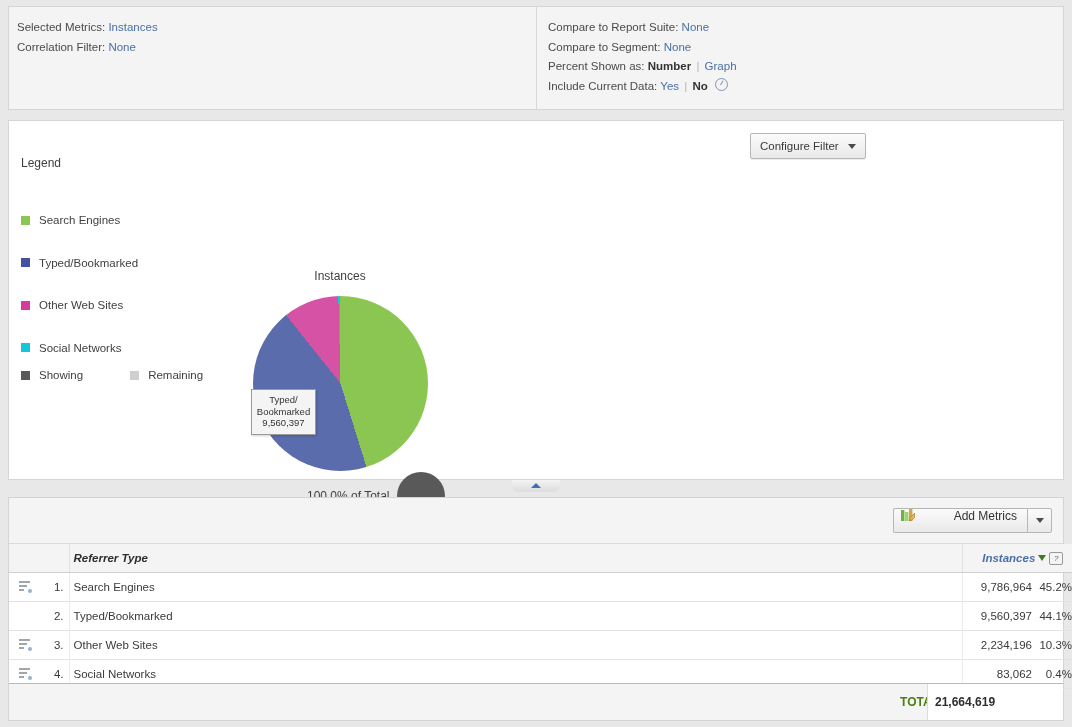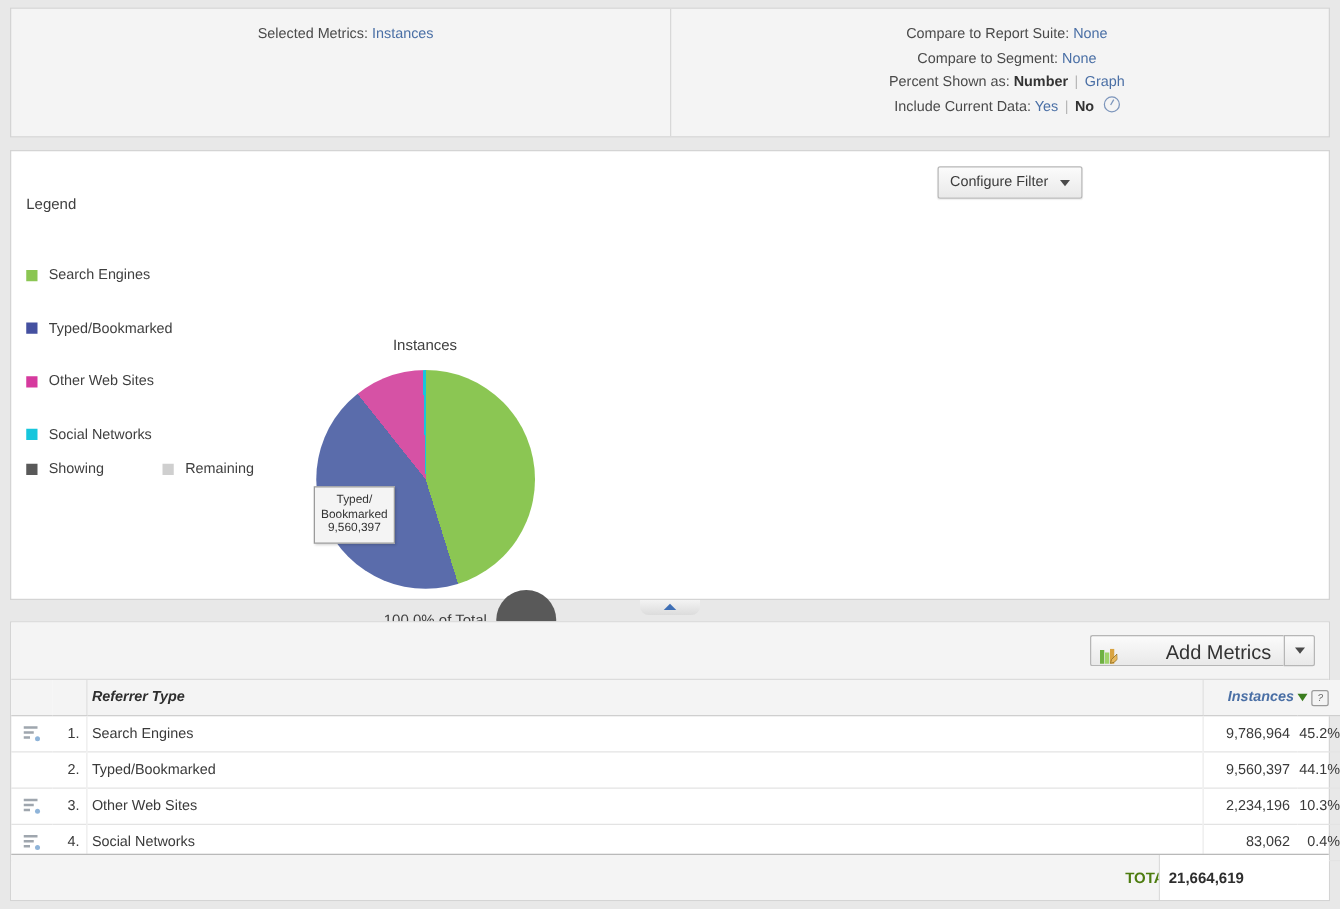--- a/index.html
+++ b/index.html
@@ -24,21 +24,20 @@
     width: 1056px;
     height: 104px;
     background: #f4f4f4;
     border: 1px solid #d4d4d4;
     box-sizing: border-box;
     display: flex;
   }
   .settings-col {
     box-sizing: border-box;
     padding: 11px 0 0 8px;
-    text-align: center;
   }
   .settings-col.left { width: 528px; }
   .settings-col.right {
     width: 528px;
     border-left: 1px solid #d8d8d8;
     padding-left: 11px;
   }
   .setting-row {
     font-size: 11.5px;
     color: #444;
@@ -266,28 +265,28 @@
   }
   .add-metrics-group {
     position: absolute;
     right: 11px;
     top: 10px;
     display: flex;
     height: 25px;
   }
   .add-metrics-btn {
     display: flex;
-    align-items: flex-end;
+    align-items: flex-start;
     padding: 0 10px 0 7px;
     background: linear-gradient(to bottom, #fbfbfb 0%, #e9e9e9 100%);
     border: 1px solid #b6b6b6;
     border-right: none;
     border-top-left-radius: 2px;
     border-bottom-left-radius: 2px;
-    font-size: 16px;
+    font-size: 12px;
     color: #333;
     cursor: pointer;
     gap: 33px;
   }
   .add-metrics-caret {
     width: 23px;
     display: flex;
     align-items: center;
     justify-content: center;
     background: linear-gradient(to bottom, #fbfbfb 0%, #e9e9e9 100%);
@@ -445,20 +444,24 @@
 </head>
 <body>
 
 <div id="root">
 
   <div class="settings-panel">
     <div class="settings-col left">
       <div class="setting-row">
         <span class="setting-label">Selected Metrics:</span>
         <span class="link">Instances</span>
+      </div>
+      <div class="setting-row">
+        <span class="setting-label">Correlation Filter:</span>
+        <span class="link">None</span>
       </div>
     </div>
     <div class="settings-col right">
       <div class="setting-row">
         <span class="setting-label">Compare to Report Suite:</span>
         <span class="link">None</span>
       </div>
       <div class="setting-row">
         <span class="setting-label">Compare to Segment:</span>
         <span class="link">None</span>

